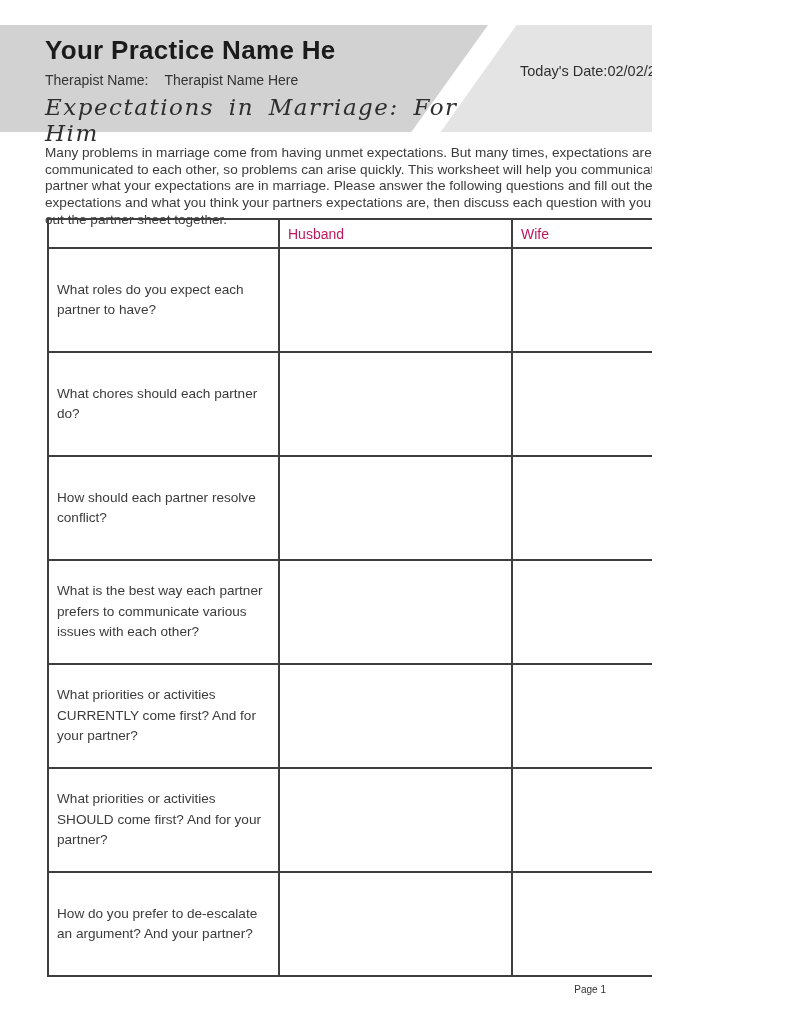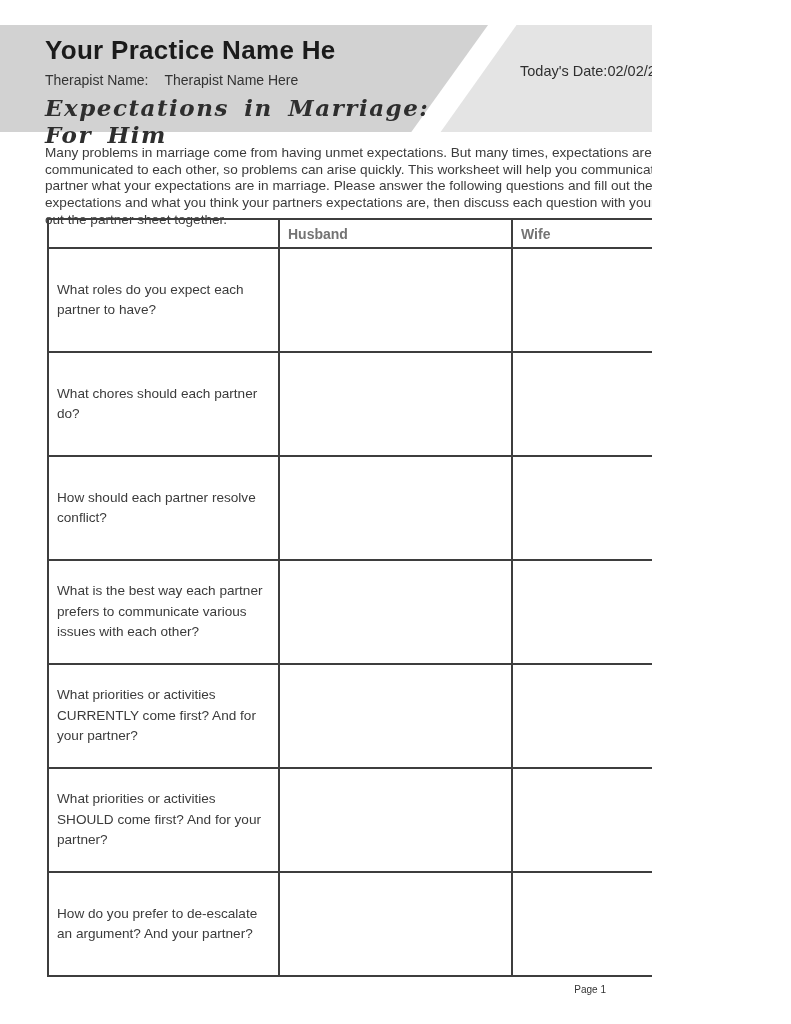--- a/index.html
+++ b/index.html
@@ -54,21 +54,20 @@
   }
   .therapist-line .value { margin-left: 16px; }
   .worksheet-title {
     margin-top: 6px;
     font-family: "DejaVu Serif", serif;
     font-style: italic;
     font-size: 23px;
     letter-spacing: 1.5px;
     word-spacing: 6px;
     color: #2e2e2e;
-    font-weight: bold;
   }
   .banner-right-content {
     position: absolute;
     left: 520px;
     top: 38px;
     font-size: 14.5px;
     color: #2f2f2f;
   }
   .banner-right-content .line { margin-bottom: 9px; }
   .banner-right-content .value { margin-left: 4px; }
@@ -103,23 +102,23 @@
     color: #3b3b3b;
     vertical-align: middle;
     text-align: left;
   }
   .worksheet-table col.q-col   { width: 231px; }
   .worksheet-table col.h-col   { width: 233px; }
   .worksheet-table col.w-col   { width: 233px; }
   .worksheet-table thead tr    { height: 29px; }
   .worksheet-table tbody tr    { height: 104px; }
   .worksheet-table th {
-    font-weight: bold;
+    font-weight: normal;
     font-size: 14px;
-    color: #737373;
+    color: #be185d;
   }
   .worksheet-table td.question {
     line-height: 20.5px;
   }
 
   
   .page-number {
     position: absolute;
     top: 984px;
     right: 46px;

